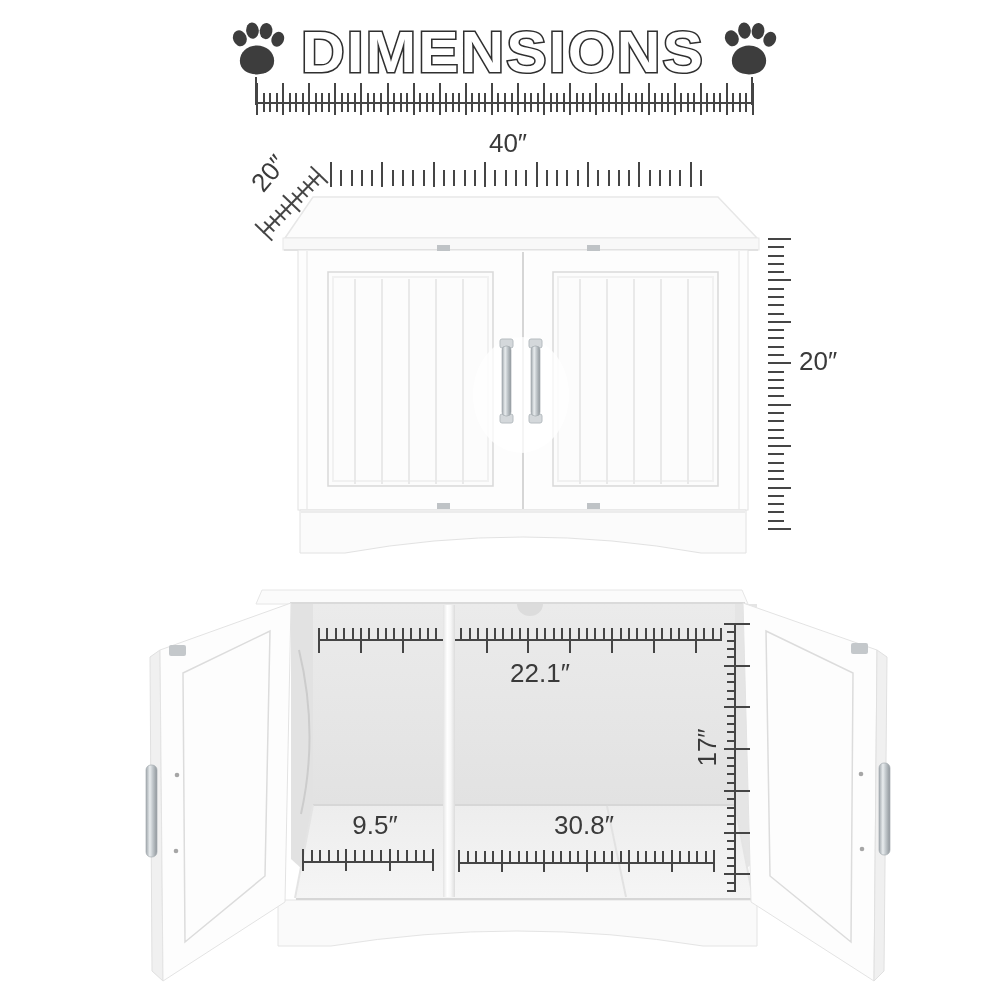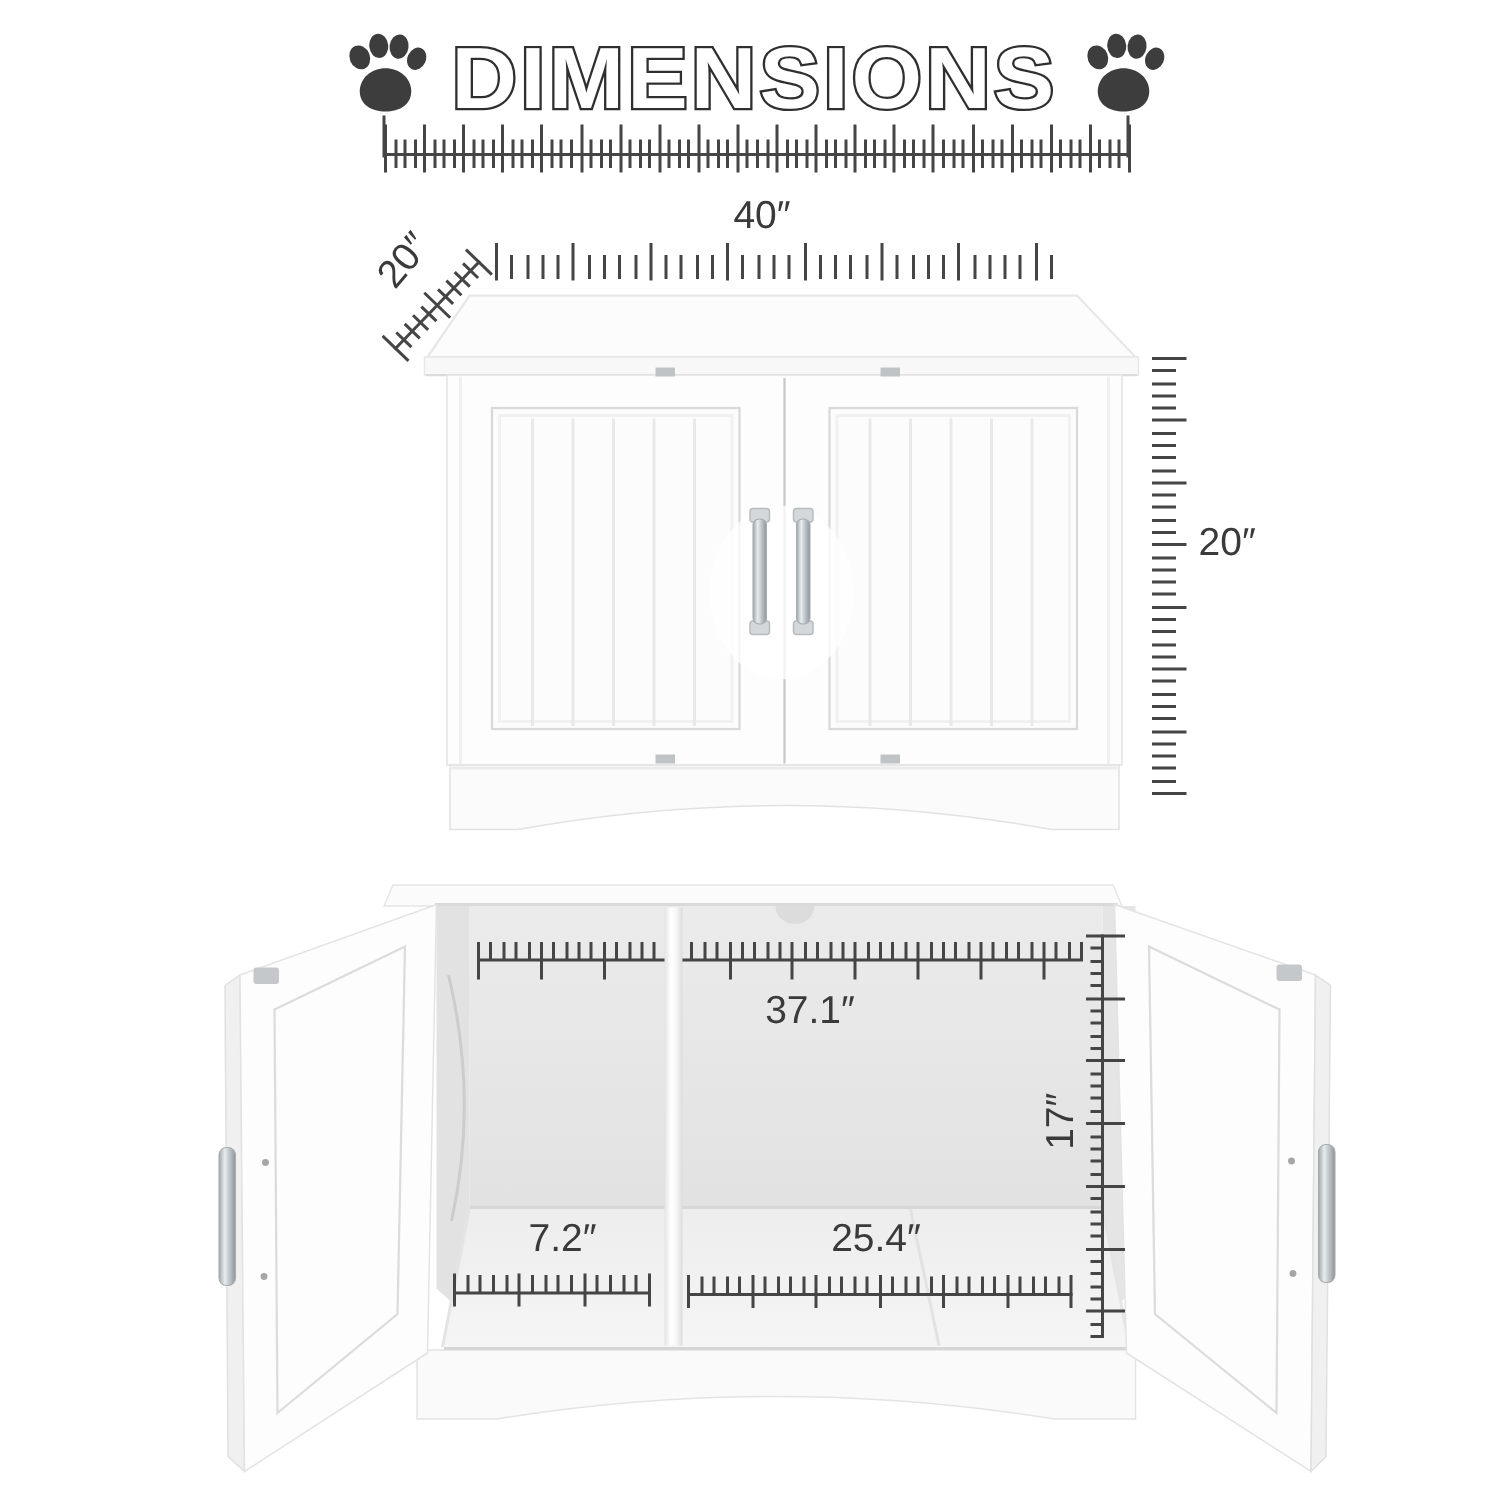--- a/index.html
+++ b/index.html
@@ -394,21 +394,21 @@
       <div class="tick" style="left: 335px; top: 0px; height: 25px; width: 2px;"></div>
       <div class="tick" style="left: 343px; top: 0px; height: 12px; width: 2px;"></div>
       <div class="tick" style="left: 352px; top: 0px; height: 12px; width: 2px;"></div>
       <div class="tick" style="left: 360px; top: 0px; height: 12px; width: 2px;"></div>
       <div class="tick" style="left: 369px; top: 0px; height: 12px; width: 2px;"></div>
       <div class="tick" style="left: 377px; top: 0px; height: 25px; width: 2px;"></div>
       <div class="tick" style="left: 385px; top: 0px; height: 12px; width: 2px;"></div>
       <div class="tick" style="left: 394px; top: 0px; height: 12px; width: 2px;"></div>
       <div class="tick" style="left: 402px; top: 0px; height: 12px; width: 2px;"></div>
     </div>
-  <div class="dim-label" style="left:494px;top:658px;width:92px;">37.1″</div>
+  <div class="dim-label" style="left:494px;top:658px;width:92px;">22.1″</div>
 
   <div class="ruler" style="left:724px;top:623px;width:28px;height:269px;">
       <div class="base" style="left: 10px; top: 0px; width: 2px; height: 269px;"></div>
       <div class="tick" style="top: 0px; left: 0px; width: 26px; height: 2px;"></div>
       <div class="tick" style="top: 8px; left: 3px; width: 8px; height: 2px;"></div>
       <div class="tick" style="top: 17px; left: 3px; width: 8px; height: 2px;"></div>
       <div class="tick" style="top: 25px; left: 3px; width: 8px; height: 2px;"></div>
       <div class="tick" style="top: 33px; left: 3px; width: 8px; height: 2px;"></div>
       <div class="tick" style="top: 42px; left: 0px; width: 26px; height: 2px;"></div>
       <div class="tick" style="top: 50px; left: 3px; width: 8px; height: 2px;"></div>
@@ -434,42 +434,42 @@
       <div class="tick" style="top: 217px; left: 3px; width: 8px; height: 2px;"></div>
       <div class="tick" style="top: 225px; left: 3px; width: 8px; height: 2px;"></div>
       <div class="tick" style="top: 234px; left: 3px; width: 8px; height: 2px;"></div>
       <div class="tick" style="top: 242px; left: 3px; width: 8px; height: 2px;"></div>
       <div class="tick" style="top: 250px; left: 0px; width: 26px; height: 2px;"></div>
       <div class="tick" style="top: 259px; left: 3px; width: 8px; height: 2px;"></div>
       <div class="tick" style="top: 267px; left: 3px; width: 8px; height: 2px;"></div>
     </div>
   <div class="dim-label rot-ccw" style="left:672px;top:732px;width:70px;">17″</div>
 
-  <div class="dim-label" style="left:337px;top:810px;width:76px;">7.2″</div>
+  <div class="dim-label" style="left:337px;top:810px;width:76px;">9.5″</div>
   <div class="ruler" style="left:302px;top:849px;width:132px;height:24px;">
       <div class="base" style="top: 12px; left: 0px; height: 2px; width: 132px;"></div>
       <div class="tick" style="left: 0px; top: 0px; height: 22px; width: 2px;"></div>
       <div class="tick" style="left: 9px; top: 1px; height: 12px; width: 2px;"></div>
       <div class="tick" style="left: 17px; top: 1px; height: 12px; width: 2px;"></div>
       <div class="tick" style="left: 26px; top: 1px; height: 12px; width: 2px;"></div>
       <div class="tick" style="left: 35px; top: 1px; height: 12px; width: 2px;"></div>
       <div class="tick" style="left: 43px; top: 0px; height: 22px; width: 2px;"></div>
       <div class="tick" style="left: 52px; top: 1px; height: 12px; width: 2px;"></div>
       <div class="tick" style="left: 61px; top: 1px; height: 12px; width: 2px;"></div>
       <div class="tick" style="left: 69px; top: 1px; height: 12px; width: 2px;"></div>
       <div class="tick" style="left: 78px; top: 1px; height: 12px; width: 2px;"></div>
       <div class="tick" style="left: 87px; top: 0px; height: 22px; width: 2px;"></div>
       <div class="tick" style="left: 95px; top: 1px; height: 12px; width: 2px;"></div>
       <div class="tick" style="left: 104px; top: 1px; height: 12px; width: 2px;"></div>
       <div class="tick" style="left: 113px; top: 1px; height: 12px; width: 2px;"></div>
       <div class="tick" style="left: 121px; top: 1px; height: 12px; width: 2px;"></div>
       <div class="tick" style="left: 130px; top: 0px; height: 22px; width: 2px;"></div>
     </div>
 
-  <div class="dim-label" style="left:538px;top:810px;width:92px;">25.4″</div>
+  <div class="dim-label" style="left:538px;top:810px;width:92px;">30.8″</div>
   <div class="ruler" style="left:458px;top:850px;width:257px;height:24px;">
       <div class="base" style="top: 12px; left: 0px; height: 2px; width: 257px;"></div>
       <div class="tick" style="left: 0px; top: 0px; height: 22px; width: 2px;"></div>
       <div class="tick" style="left: 9px; top: 1px; height: 12px; width: 2px;"></div>
       <div class="tick" style="left: 17px; top: 1px; height: 12px; width: 2px;"></div>
       <div class="tick" style="left: 26px; top: 1px; height: 12px; width: 2px;"></div>
       <div class="tick" style="left: 34px; top: 1px; height: 12px; width: 2px;"></div>
       <div class="tick" style="left: 43px; top: 0px; height: 22px; width: 2px;"></div>
       <div class="tick" style="left: 51px; top: 1px; height: 12px; width: 2px;"></div>
       <div class="tick" style="left: 60px; top: 1px; height: 12px; width: 2px;"></div>

